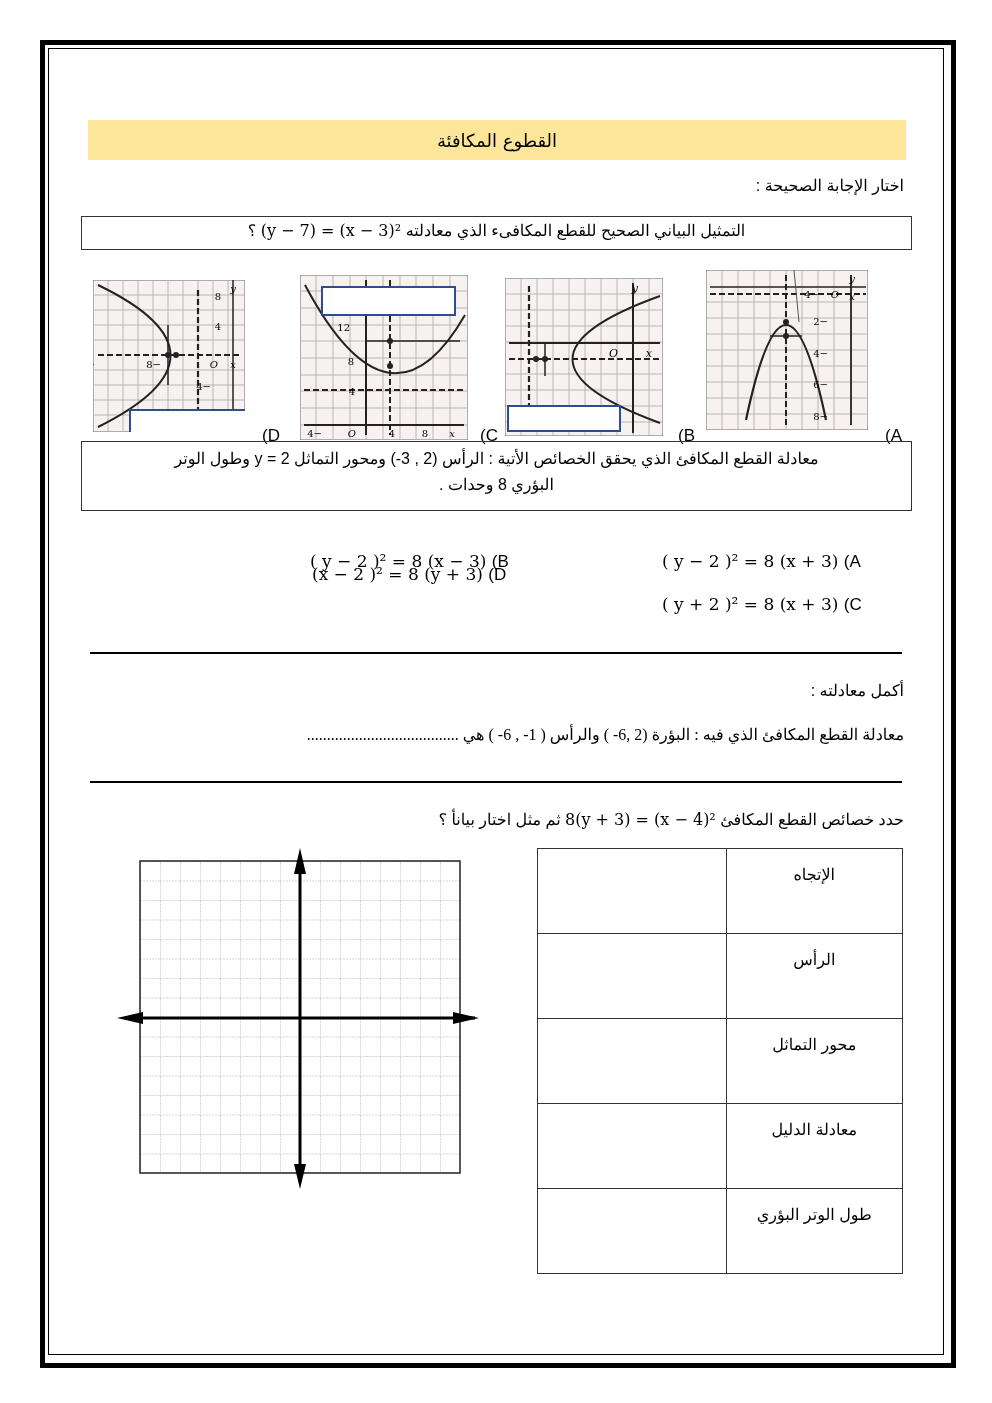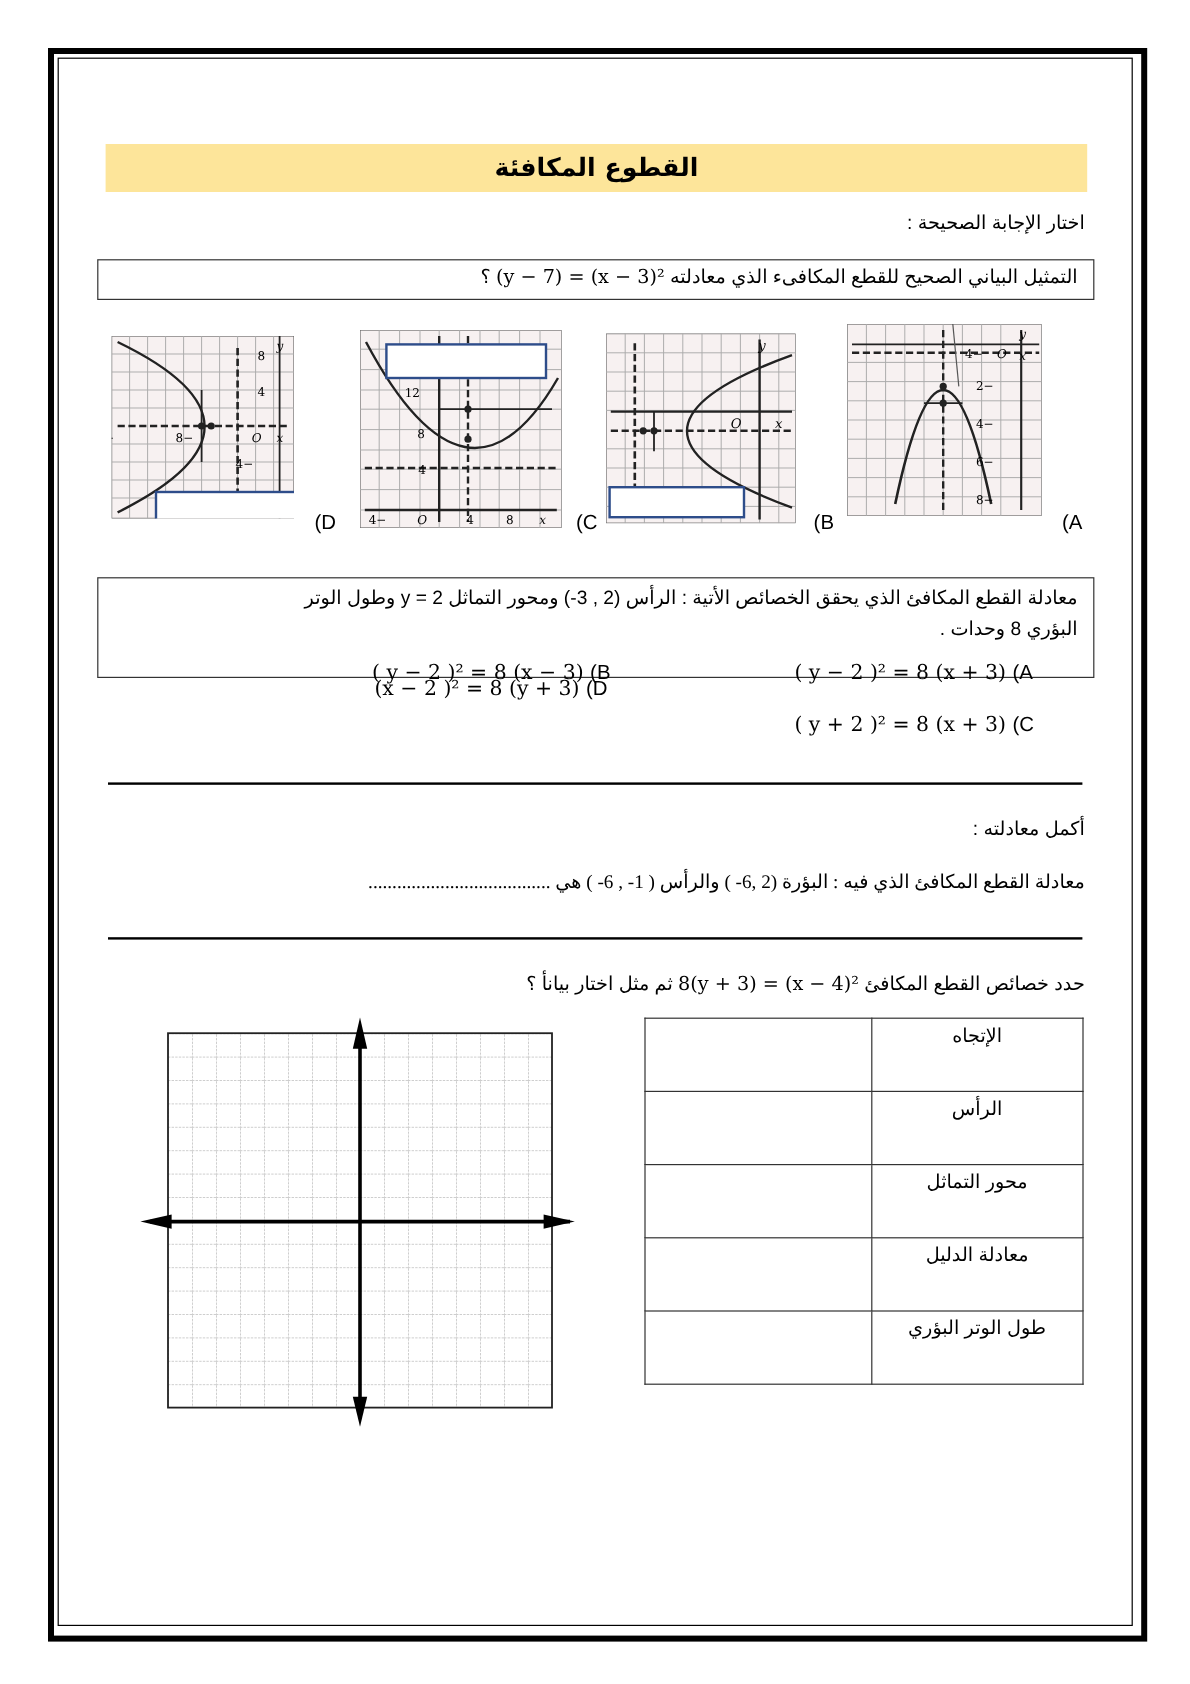--- a/index.html
+++ b/index.html
@@ -1,31 +1,31 @@
 <!DOCTYPE html>
 <html lang="ar" dir="rtl"><head>
 <meta charset="utf-8">
 <style>
   html,body{margin:0;padding:0;background:#fff;}
   body{width:992px;height:1403px;position:relative;font-family:"DejaVu Sans",sans-serif;color:#000;overflow:hidden;}
   .frame-outer{position:absolute;left:40px;top:40px;width:906px;height:1318px;border:5px solid #000;box-sizing:content-box;}
   .frame-inner{position:absolute;left:48px;top:48px;width:894px;height:1305px;border:1.5px solid #000;}
   .title-bar{position:absolute;left:88px;top:120px;width:818px;height:40px;background:#fde59a;display:flex;align-items:center;justify-content:center;}
-  .title-bar span{font-family:"DejaVu Sans",sans-serif;font-weight:bold;font-size:21px;}
+  .title-bar span{font-family:"DejaVu Sans",sans-serif;font-weight:normal;font-size:18px;}
   .txt{position:absolute;right:88px;font-size:16px;white-space:nowrap;font-family:"Liberation Sans",sans-serif;}
-  .qbox{position:absolute;left:81px;width:831px;border:1.5px solid #333;box-sizing:border-box;font-family:"Liberation Sans",sans-serif;font-size:16px;padding:4px 13px;}
+  .qbox{position:absolute;left:81px;width:831px;border:1.5px solid #333;box-sizing:border-box;font-family:"Liberation Sans",sans-serif;font-size:16px;padding:4px 13px;text-align:center;}
   .math{font-family:"DejaVu Serif",serif;font-size:16px;direction:ltr;unicode-bidi:embed;}
   .graph{position:absolute;}
   .graph svg{display:block;}
   .opt-letter{position:absolute;font-family:"Liberation Sans",sans-serif;font-size:17px;direction:ltr;}
   .choice{position:absolute;font-size:17px;direction:ltr;white-space:nowrap;font-family:"DejaVu Serif",serif;text-align:right;}
   .choice .lbl{font-family:"Liberation Sans",sans-serif;}
   .hr{position:absolute;left:90px;width:812px;height:0;border-top:2px solid #000;}
   .props{position:absolute;left:537px;top:848px;width:366px;border-collapse:collapse;font-family:"Liberation Sans",sans-serif;font-size:16px;}
-  .props td{border:1.5px solid #333;height:52px;vertical-align:top;padding:4px 6px;}
+  .props td{border:1.5px solid #333;height:52px;vertical-align:top;padding:16px 6px;}
   .props td.k{width:163px;text-align:center;}
   .props td.v{width:175px;}
   .blank-graph{position:absolute;left:115px;top:846px;}
 </style>
 </head>
 <body>
 
 <div class="frame-outer"></div>
 <div class="frame-inner"></div>
 
@@ -200,21 +200,21 @@
     <text x="149" y="30" font-size="10" font-style="italic" font-family="DejaVu Serif,serif">x</text>
     <text x="149" y="12" font-size="10" font-style="italic" font-family="DejaVu Serif,serif">y</text>
     <text x="122" y="55" font-size="10" font-family="DejaVu Serif,serif">−2</text>
     <text x="122" y="87" font-size="10" font-family="DejaVu Serif,serif">−4</text>
     <text x="122" y="118" font-size="10" font-family="DejaVu Serif,serif">−6</text>
     <text x="122" y="150" font-size="10" font-family="DejaVu Serif,serif">−8</text>
   </svg>
 </div>
 <div class="opt-letter" style="left:885px;top:426px;">(A</div>
 
-<div class="qbox" style="top:481px;height:84px;line-height:26px;">
+<div class="qbox" style="top:441px;height:70px;line-height:26px;">
   <div>معادلة القطع المكافئ الذي يحقق الخصائص الأتية : الرأس (2 , 3-) ومحور التماثل  2 = y وطول الوتر</div>
   <div>البؤري  8 وحدات .</div>
 </div>
 
 <div class="choice" style="left:662px;top:551px;">
   <span>( y − 2 )² = 8 (x + 3)</span>
   <span class="lbl">(A</span>
 </div>
 <div class="choice" style="left:310px;top:551px;">
   <span>( y − 2 )² = 8 (x − 3)</span>

